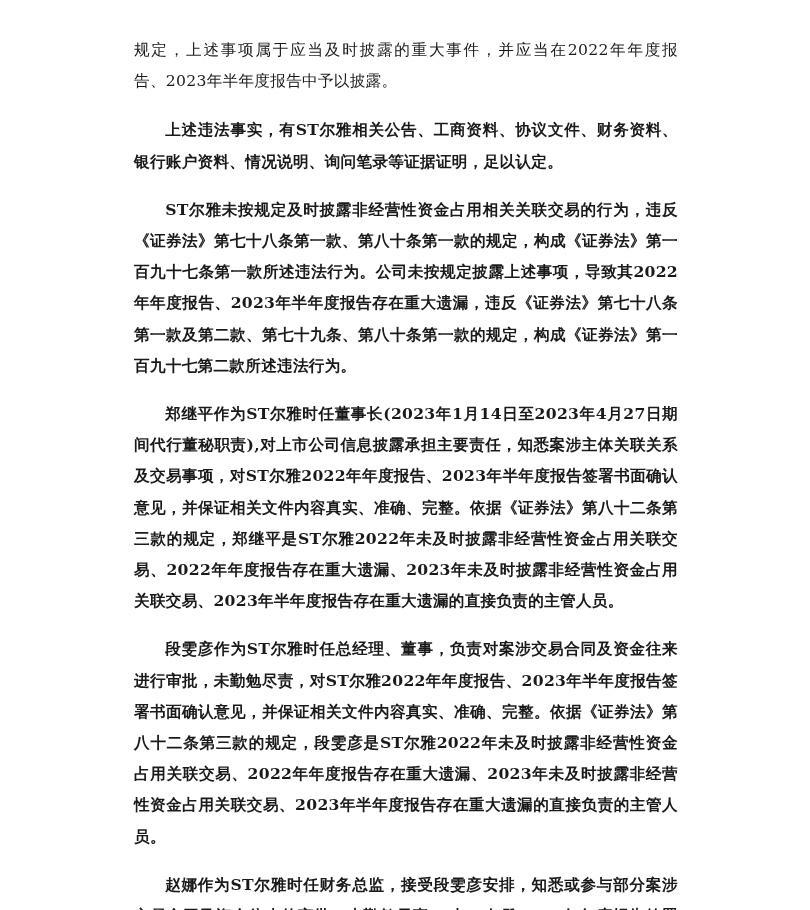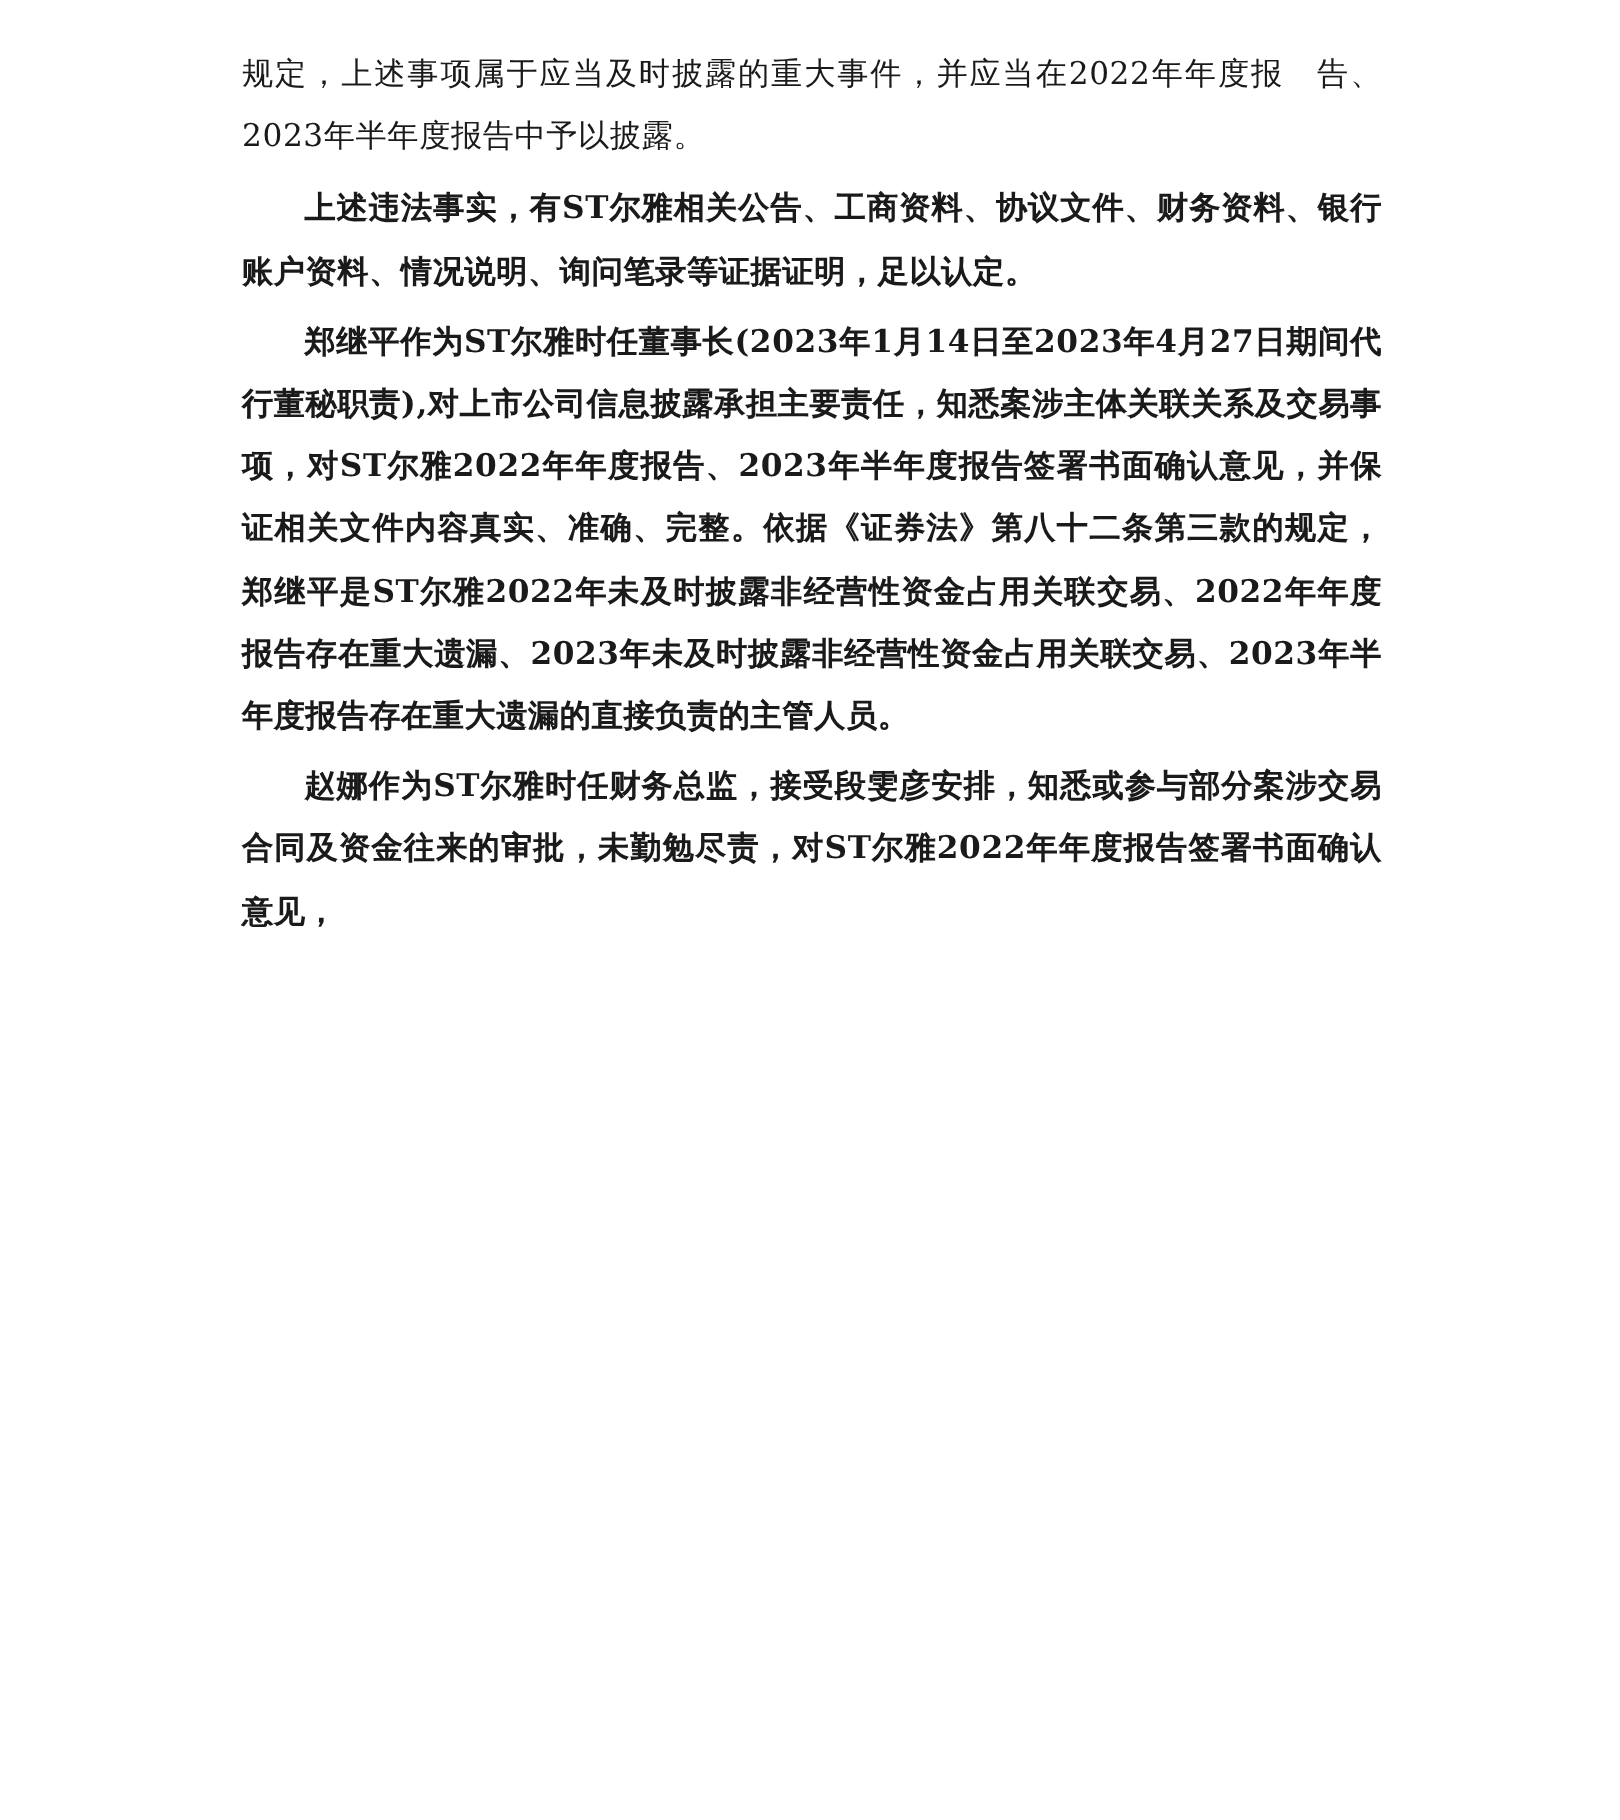--- a/index.html
+++ b/index.html
@@ -20,29 +20,31 @@
     width: 578px;
     font-family: "DejaVu Serif", "Liberation Serif", serif;
     font-size: 15.6px;
     line-height: 31.2px;
     color: #1a1a1a;
     text-align: justify;
     text-justify: inter-character;
     letter-spacing: 0.3px;
   }
   .para {
-    margin: 4px;
+    margin: 17px;
     padding: 0;
   }
   .indent {
     text-indent: 2em;
     font-weight: bold;
   }
 </style>
 </head>
 <body>
 
 <div class="page">
   <p class="para">规定，上述事项属于应当及时披露的重大事件，并应当在2022年年度报　告、2023年半年度报告中予以披露。</p>
   <p class="para indent">上述违法事实，有ST尔雅相关公告、工商资料、协议文件、财务资料、银行账户资料、情况说明、询问笔录等证据证明，足以认定。</p>
+  <p class="para indent">ST尔雅未按规定及时披露非经营性资金占用相关关联交易的行为，违反《证券法》第七十八条第一款、第八十条第一款的规定，构成《证券法》第一百九十七条第一款所述违法行为。公司未按规定披露上述事项，导致其2022年年度报告、2023年半年度报告存在重大遗漏，违反《证券法》第七十八条第一款及第二款、第七十九条、第八十条第一款的规定，构成《证券法》第一百九十七第二款所述违法行为。</p>
   <p class="para indent">郑继平作为ST尔雅时任董事长(2023年1月14日至2023年4月27日期间代行董秘职责),对上市公司信息披露承担主要责任，知悉案涉主体关联关系及交易事项，对ST尔雅2022年年度报告、2023年半年度报告签署书面确认意见，并保证相关文件内容真实、准确、完整。依据《证券法》第八十二条第三款的规定，郑继平是ST尔雅2022年未及时披露非经营性资金占用关联交易、2022年年度报告存在重大遗漏、2023年未及时披露非经营性资金占用关联交易、2023年半年度报告存在重大遗漏的直接负责的主管人员。</p>
+  <p class="para indent">段雯彦作为ST尔雅时任总经理、董事，负责对案涉交易合同及资金往来进行审批，未勤勉尽责，对ST尔雅2022年年度报告、2023年半年度报告签署书面确认意见，并保证相关文件内容真实、准确、完整。依据《证券法》第八十二条第三款的规定，段雯彦是ST尔雅2022年未及时披露非经营性资金占用关联交易、2022年年度报告存在重大遗漏、2023年未及时披露非经营性资金占用关联交易、2023年半年度报告存在重大遗漏的直接负责的主管人员。</p>
   <p class="para indent">赵娜作为ST尔雅时任财务总监，接受段雯彦安排，知悉或参与部分案涉交易合同及资金往来的审批，未勤勉尽责，对ST尔雅2022年年度报告签署书面确认意见，</p>
 </div>
 
 </body></html>

